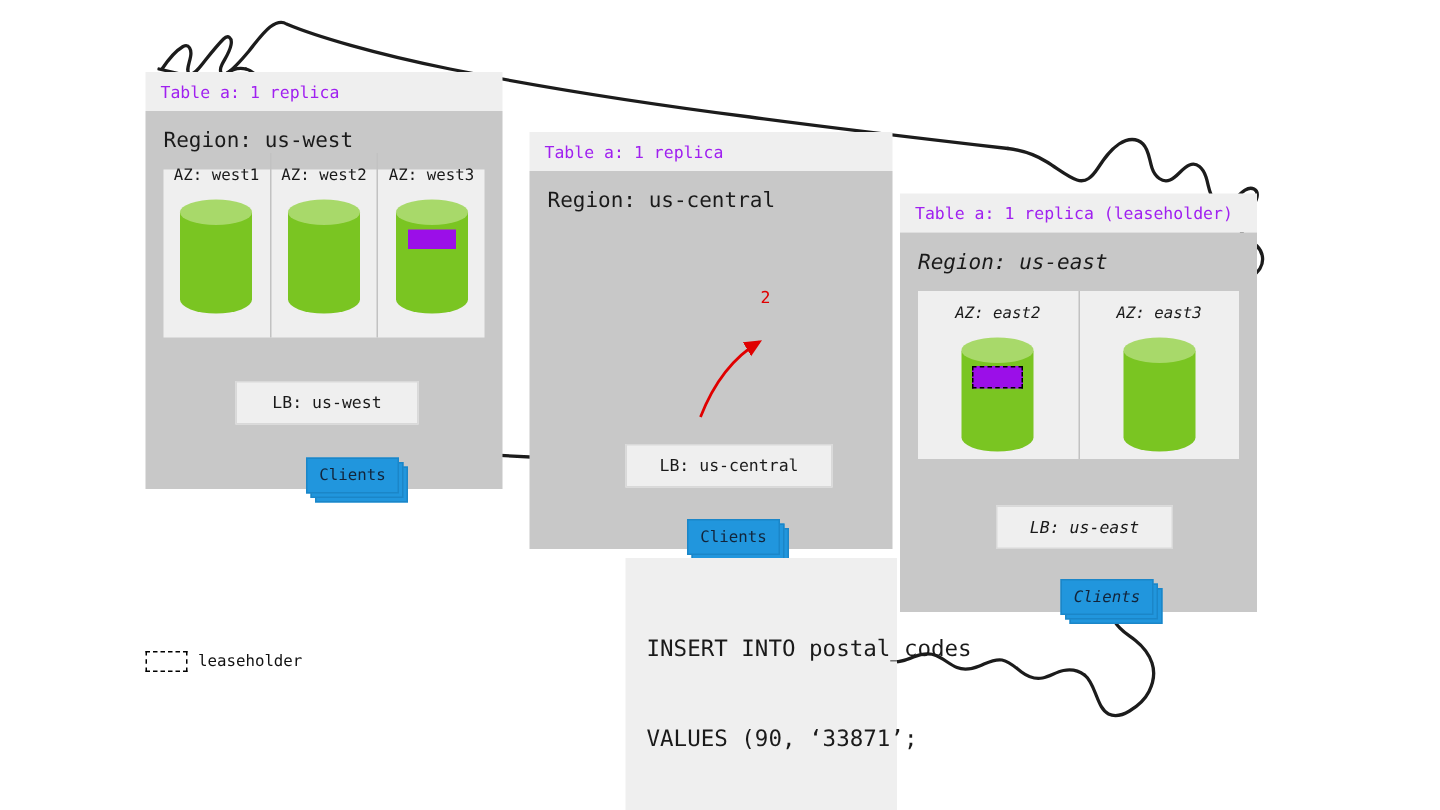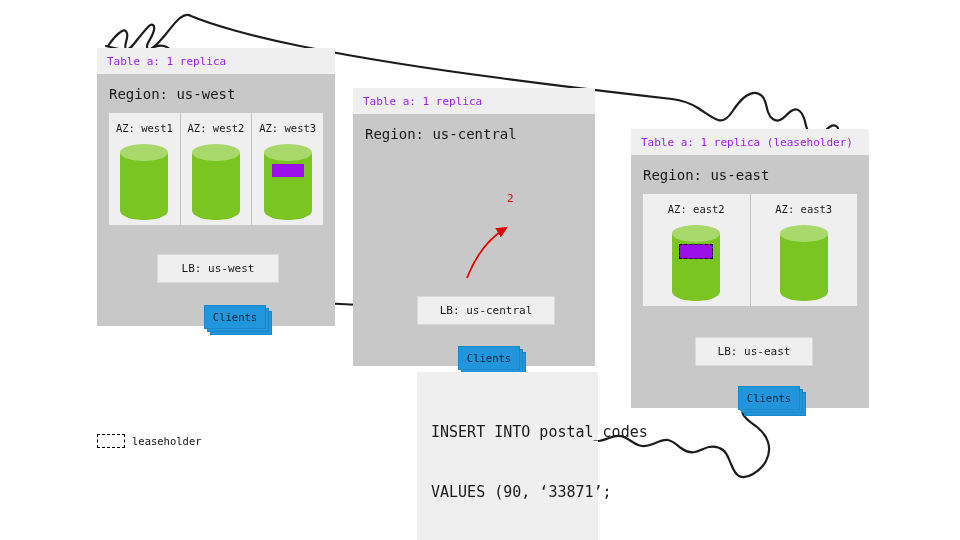--- a/index.html
+++ b/index.html
@@ -192,21 +192,21 @@
 
       <path d="M209,148 C213,146 217,145 220,147"></path>
     </g>
   </svg>
 
   <div class="region-panel" id="panel-west" style="left:97px;top:48px;width:238px;">
     <div class="panel-title">Table a: 1 replica</div>
     <div class="panel-body" style="height:252px;">
       <div class="region-label">Region: us-west</div>
 
-      <div class="az-strip" style="height:112px;">
+      <div class="az-strip" style="height:112px;align-items:flex-end;">
         <div class="az-cell">
           <div class="az-label">AZ: west1</div>
           <div class="cyl" style="width:48px;height:76px;">
             <div class="body" style="top:9px;width:48px;height:67px;"></div>
             <div class="top" style="width:48px;height:17px;"></div>
           </div>
         </div>
         <div class="az-cell">
           <div class="az-label">AZ: west2</div>
           <div class="cyl" style="width:48px;height:76px;">
@@ -262,23 +262,23 @@
     </defs>
     <path d="M27,88 C34,70 46,50 66,38" stroke="#e00000" stroke-width="1.8" fill="none" marker-end="url(#ah)"></path>
   </svg>
   <div class="arrow-num" style="left:507px;top:192px;">2</div>
 
   <div class="sql-box" style="left:417px;top:372px;width:155px;">
     <div>INSERT INTO postal_codes</div>
     <div>VALUES (90, ‘33871’;</div>
   </div>
 
-  <div class="region-panel" id="panel-east" style="left:631px;top:129px;width:238px;border-radius:25px;">
+  <div class="region-panel" id="panel-east" style="left:600px;top:129px;width:238px;border-radius:25px;">
     <div class="panel-title">Table a: 1 replica (leaseholder)</div>
-    <div class="panel-body" style="height:253px;">
+    <div class="panel-body" style="height:253px;font-style:italic;">
       <div class="region-label">Region: us-east</div>
 
       <div class="az-strip" style="height:112px;">
         <div class="az-cell">
           <div class="az-label">AZ: east2</div>
           <div class="cyl" style="width:48px;height:76px;">
             <div class="body" style="top:9px;width:48px;height:67px;"></div>
             <div class="top" style="width:48px;height:17px;"></div>
             <div class="repl lease" style="left:7px;top:19px;width:32px;height:13px;"></div>
           </div>

